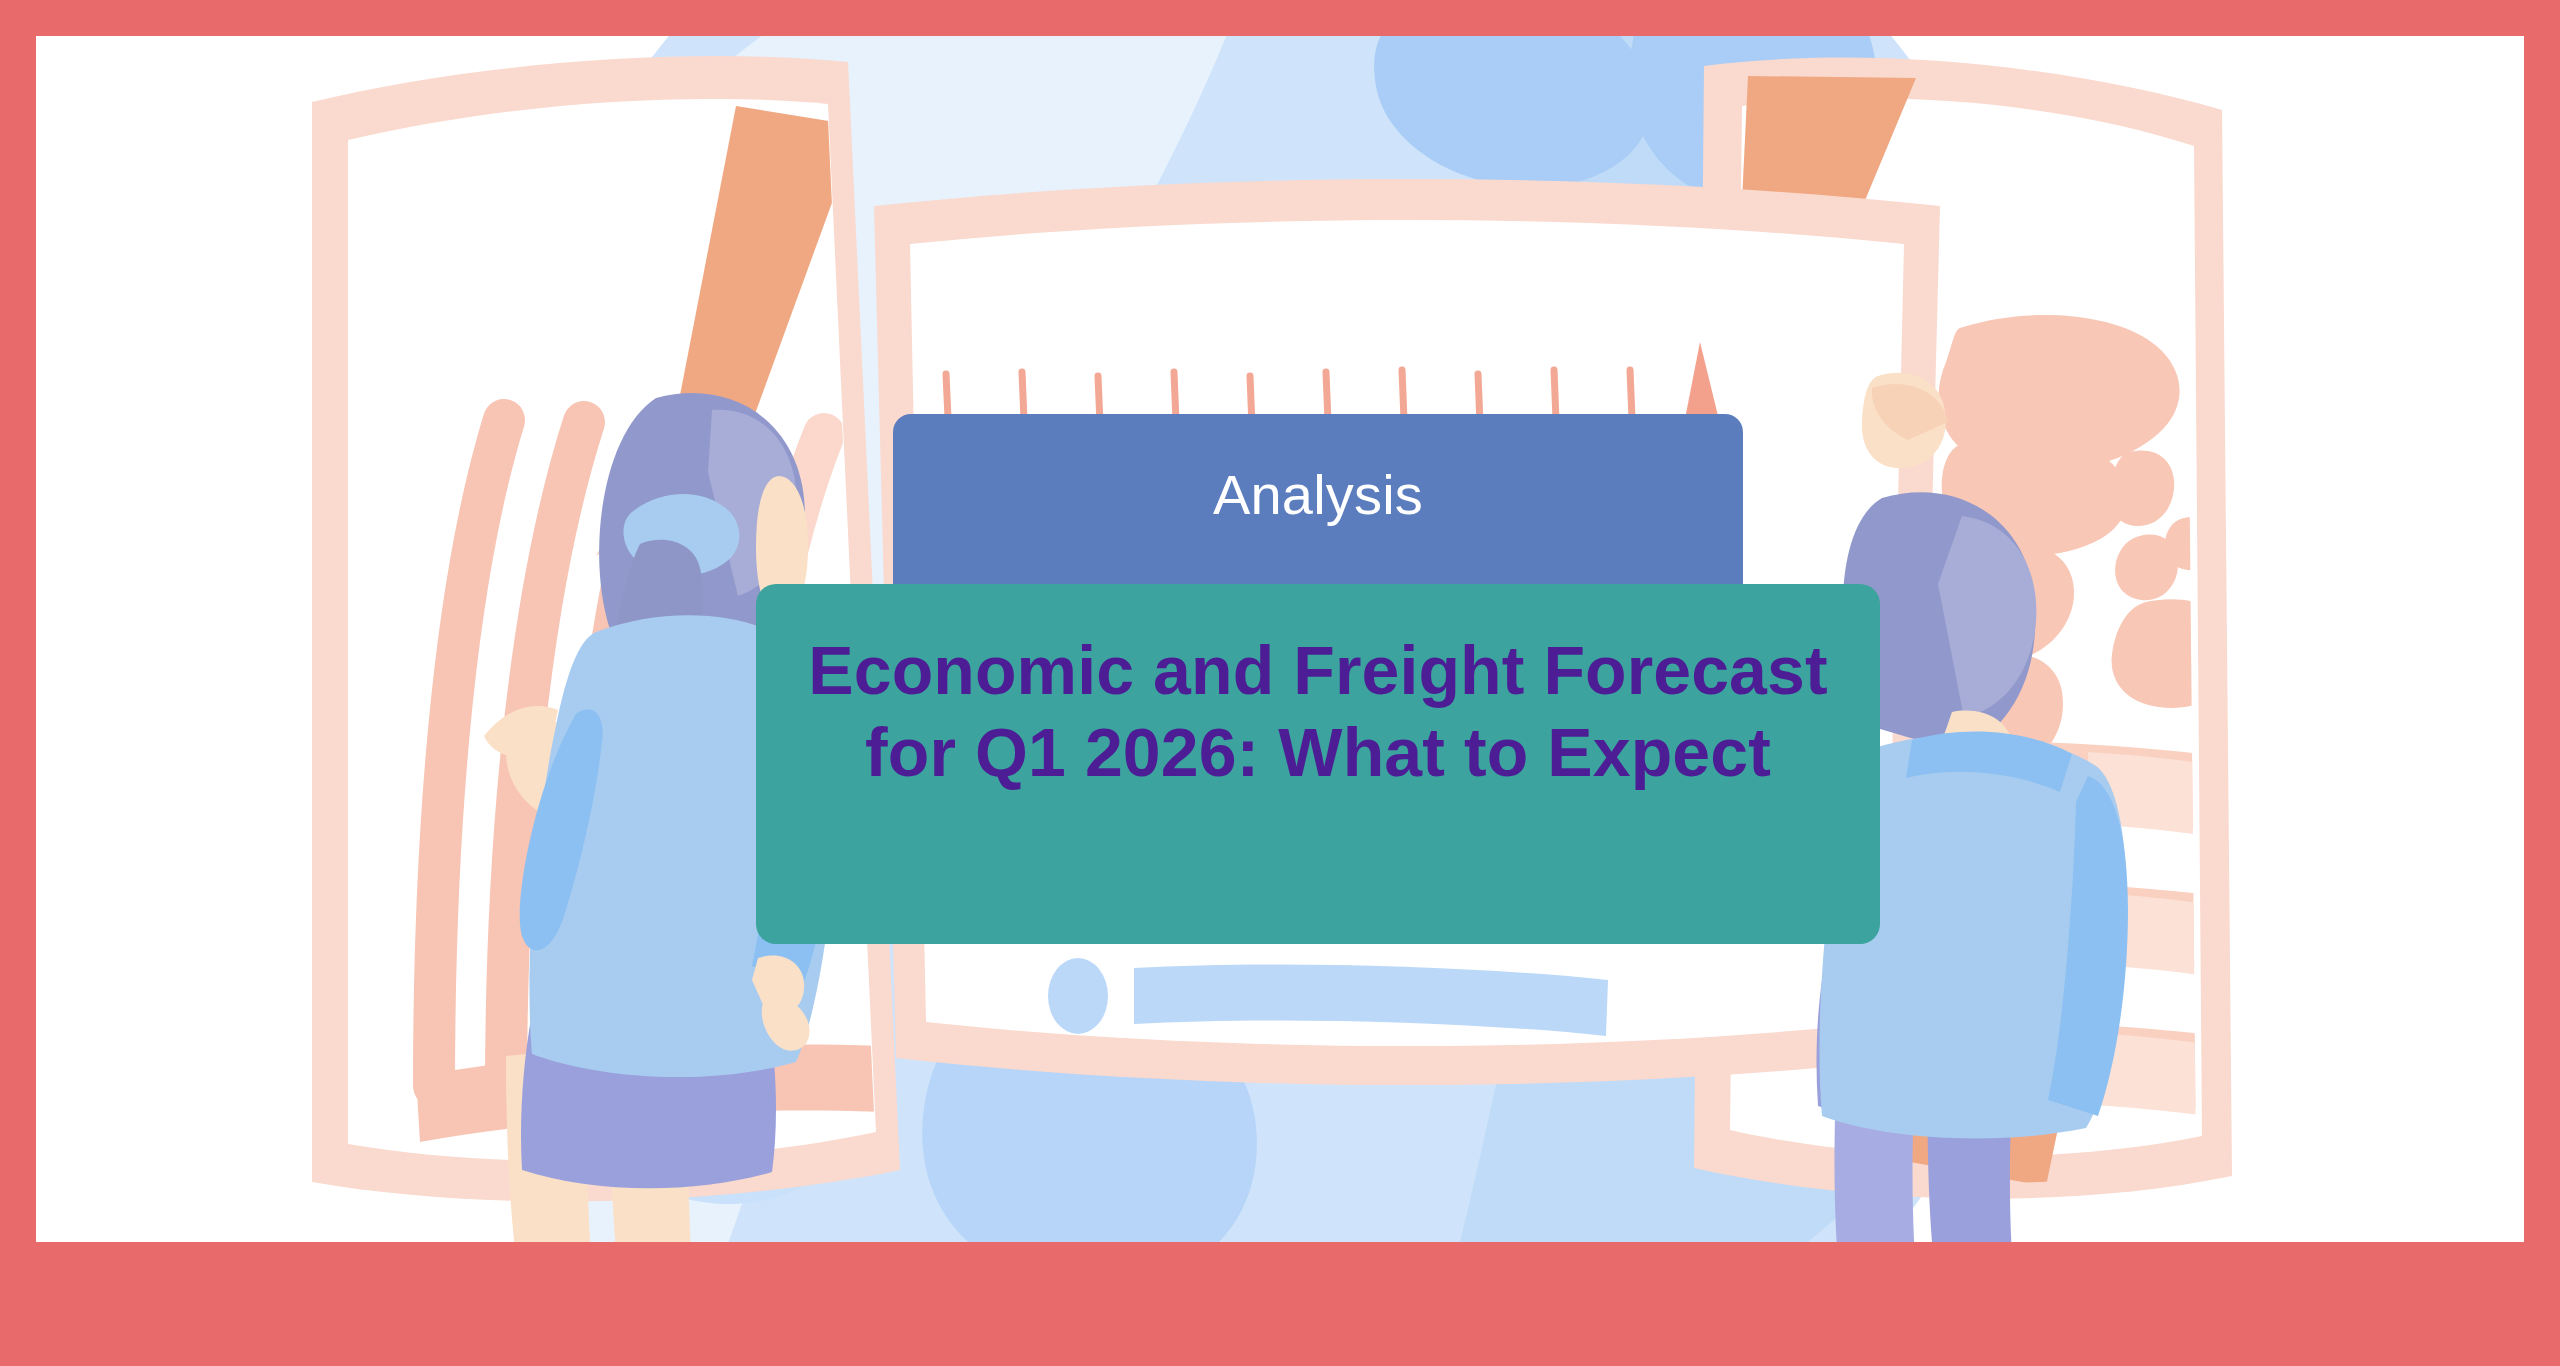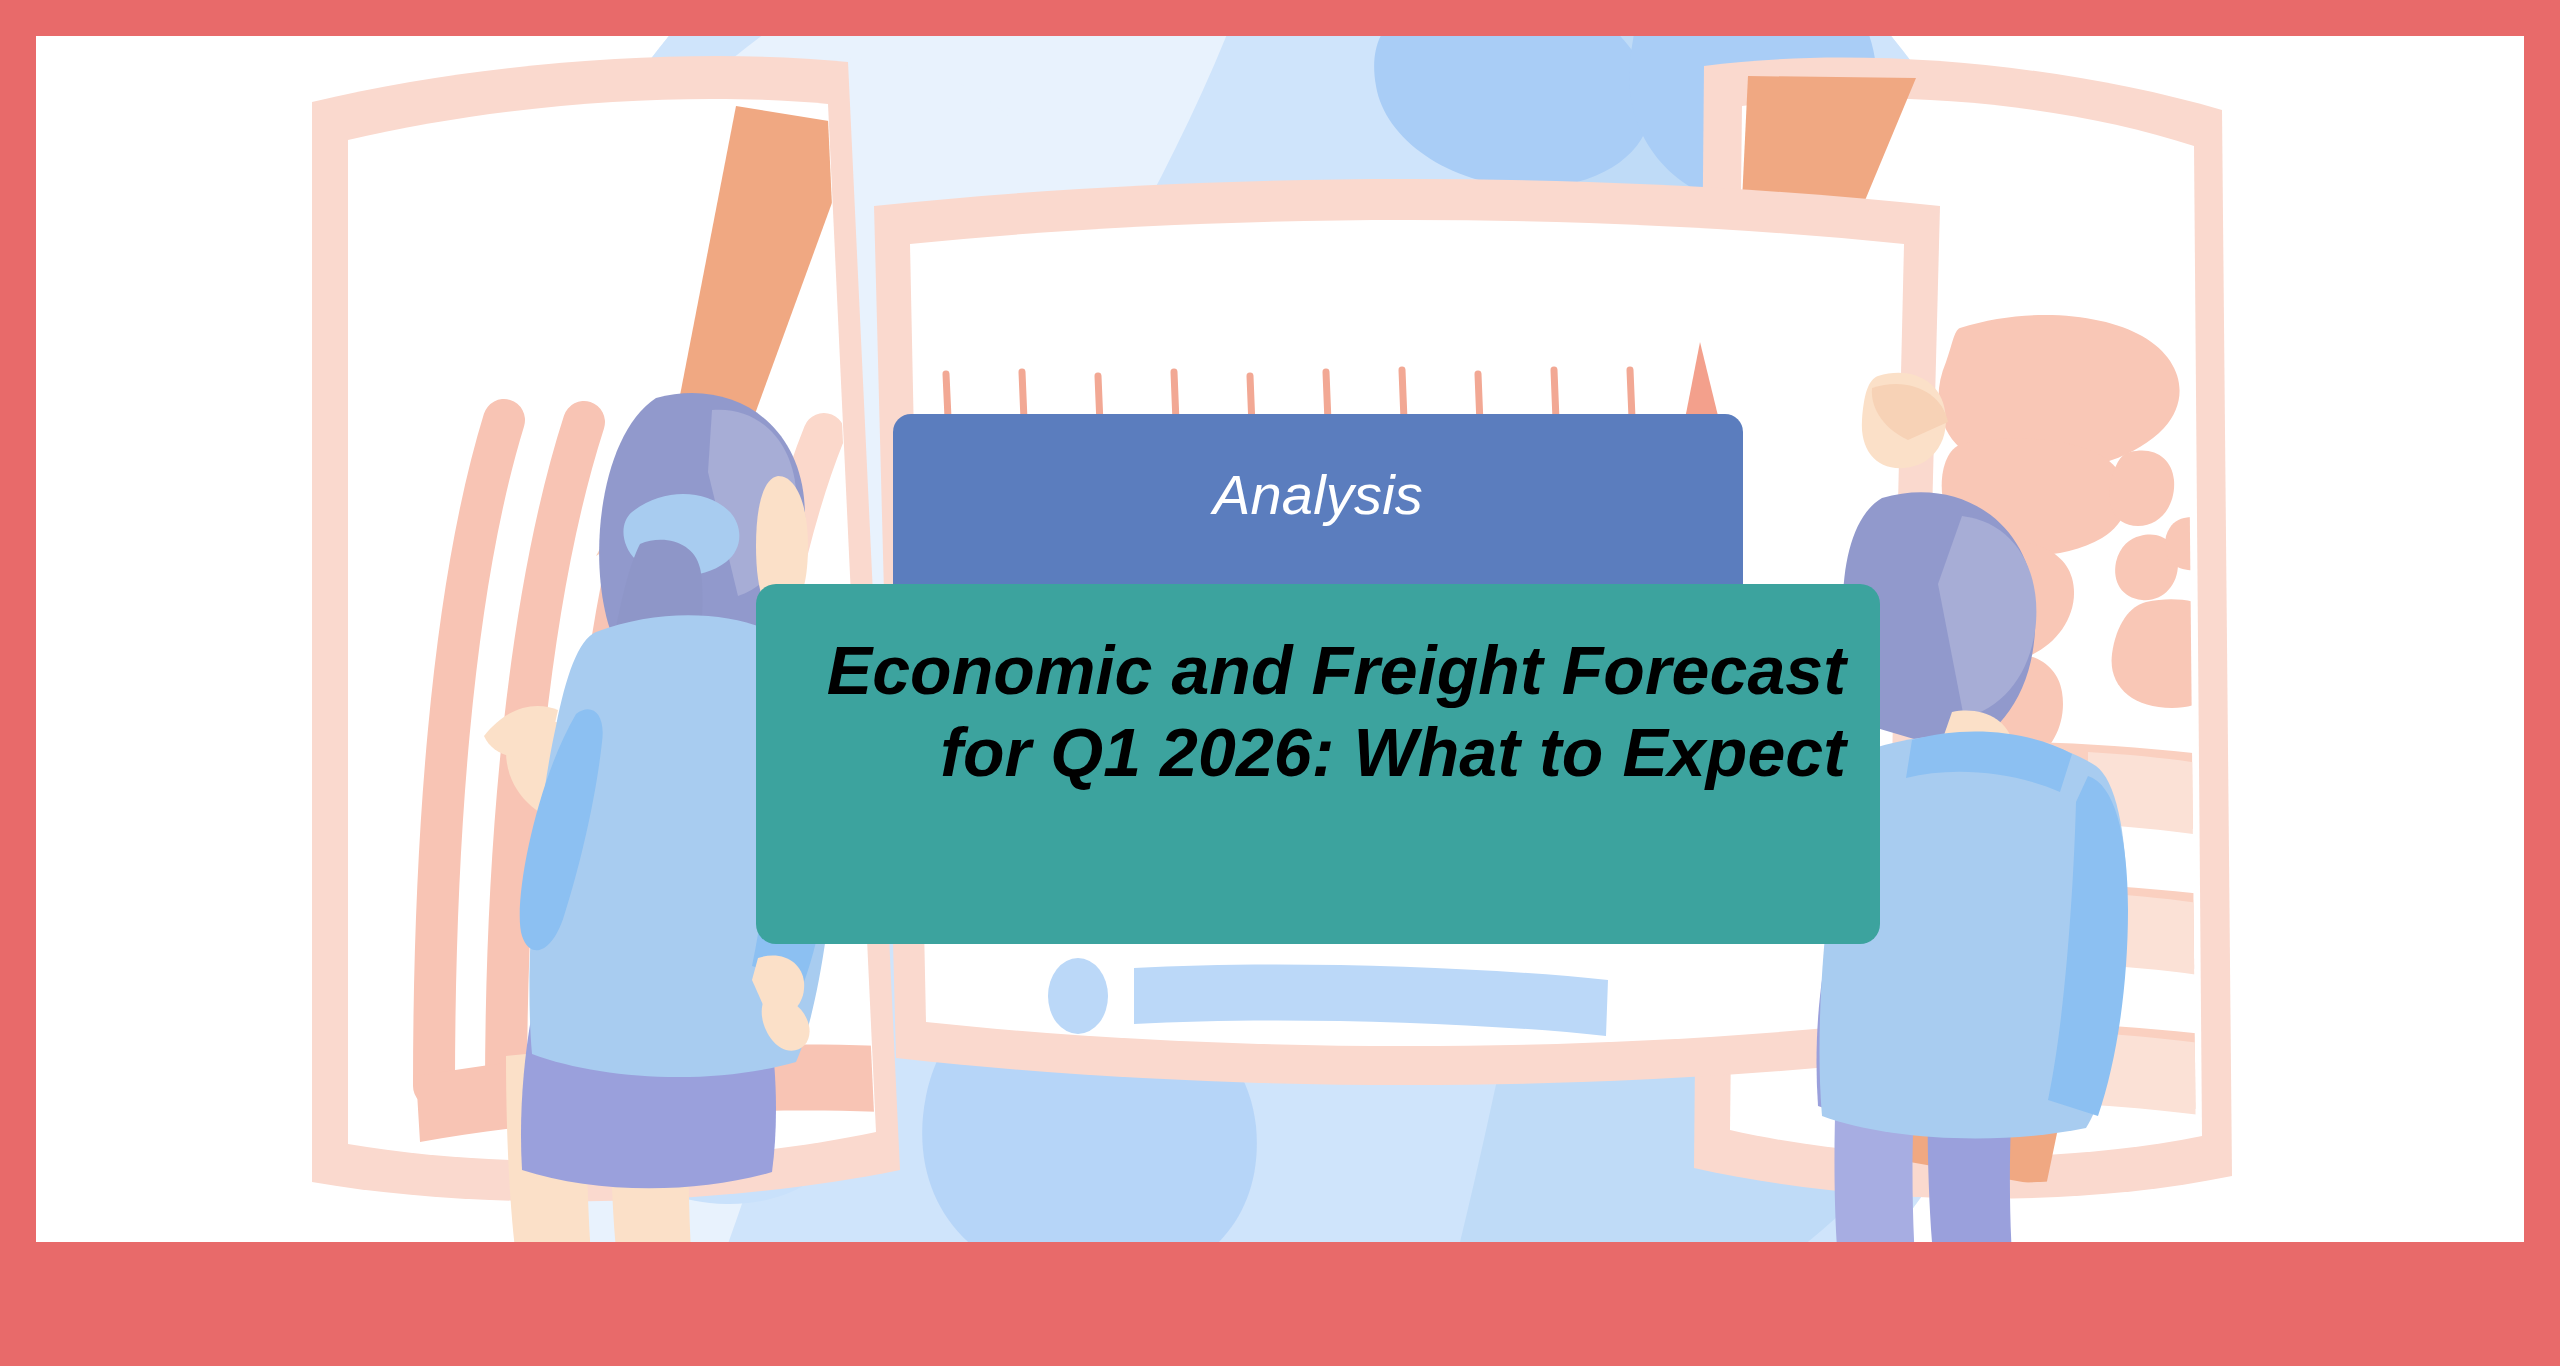--- a/index.html
+++ b/index.html
@@ -1,24 +1,24 @@
 <!DOCTYPE html>
 <html><head>
 <meta charset="utf-8">
 <style>
   html,body{margin:0;padding:0;background:#fff;}
   body{width:2560px;height:1366px;overflow:hidden;font-family:"Liberation Sans",sans-serif;}
   #frame{position:relative;width:2560px;height:1366px;background:var(--border,#E86A6A);box-sizing:border-box;}
-  #canvas{position:absolute;left:36px;top:36px;width:2488px;height:1206px;background:#ffffff;overflow:hidden;font-style:italic;}
+  #canvas{position:absolute;left:36px;top:36px;width:2488px;height:1206px;background:#ffffff;overflow:hidden;}
   #art{position:absolute;inset:0;}
   .card{position:absolute;display:flex;align-items:flex-start;justify-content:center;box-sizing:border-box;}
   #analysis-card{left:857px;top:378px;width:850px;height:260px;background:#5B7DBE;border-radius:18px;}
   #analysis-label{color:#ffffff;font-size:56px;font-weight:400;letter-spacing:.2px;margin-top:50px;line-height:1.1;}
   #title-card{left:720px;top:548px;width:1124px;height:360px;background:#3CA39E;border-radius:20px;}
-  #title-text{color:#000000;font-size:68px;font-weight:700;line-height:1.20;text-align:right;margin-top:46px;padding:0 34px;letter-spacing:.1px;}
+  #title-text{color:#4c1d95;font-size:68px;font-weight:700;line-height:1.20;text-align:center;margin-top:46px;padding:0 34px;letter-spacing:.1px;}
 </style>
 </head>
 <body>
 
 <div id="frame" style="background: rgb(232, 106, 106);">
   <div id="canvas">
 
     <svg id="art" viewBox="0 0 2488 1282" preserveAspectRatio="none" xmlns="http://www.w3.org/2000/svg">
       <defs>
         <clipPath id="clipAll">

